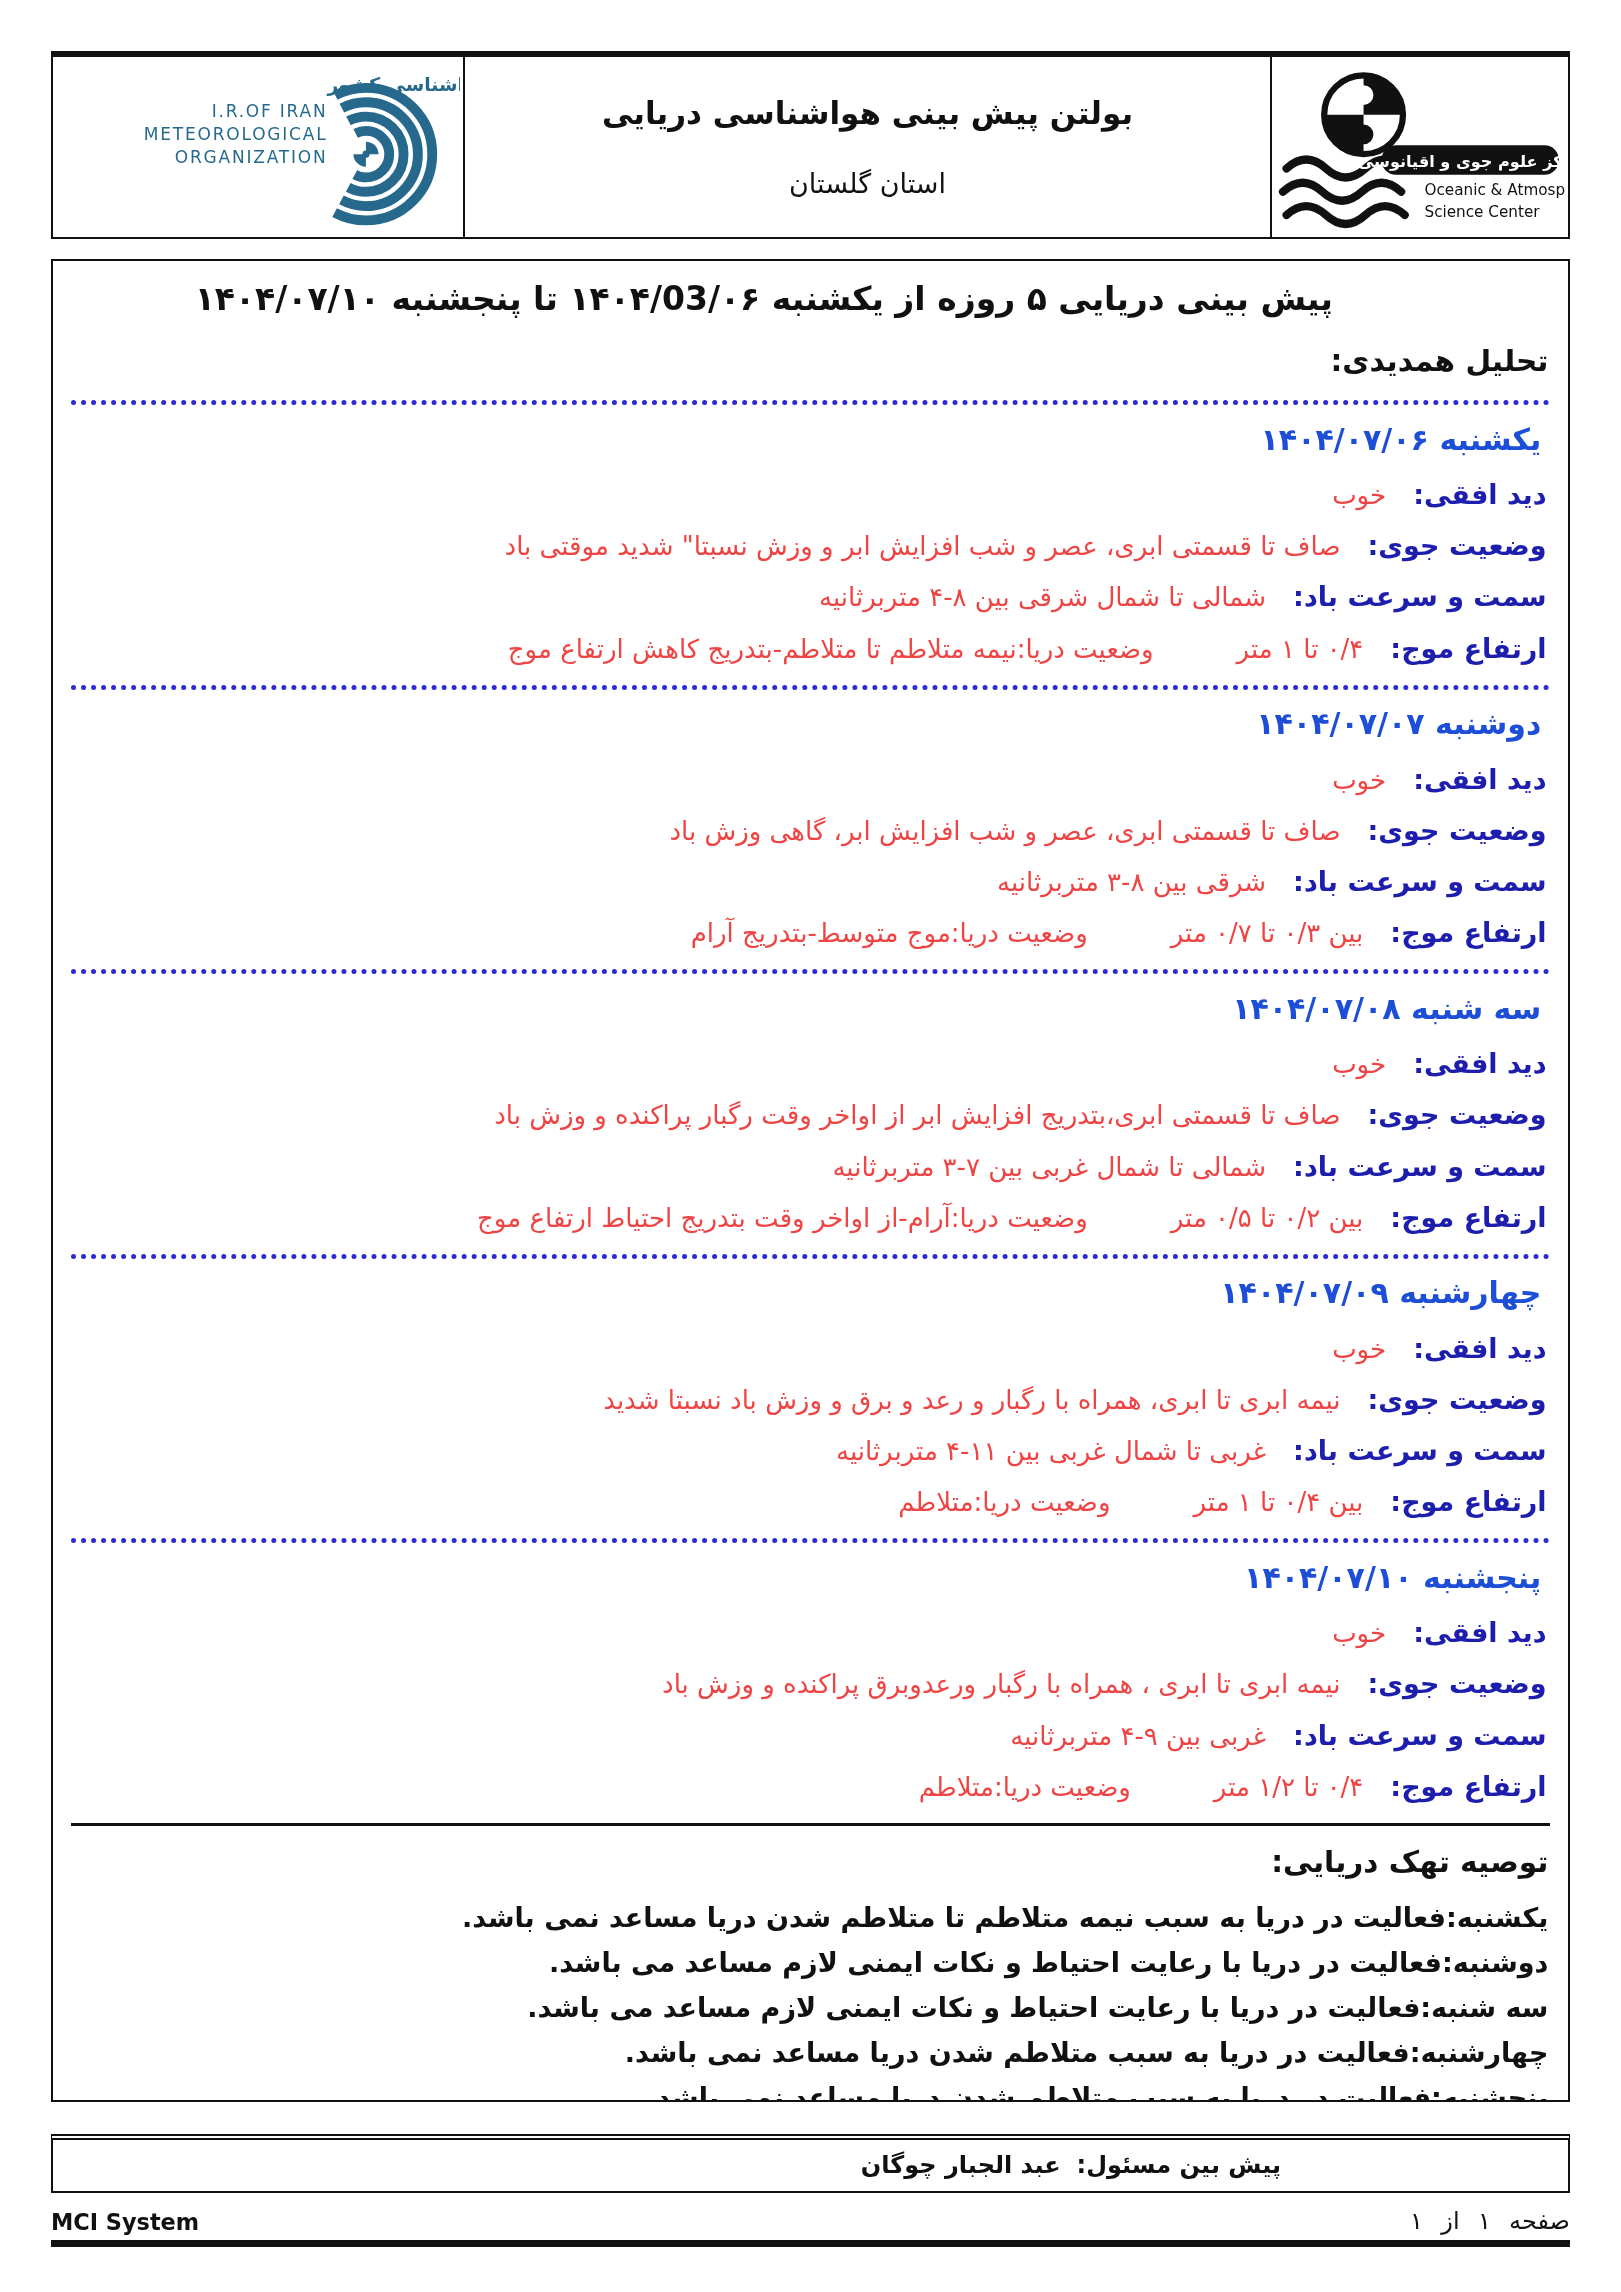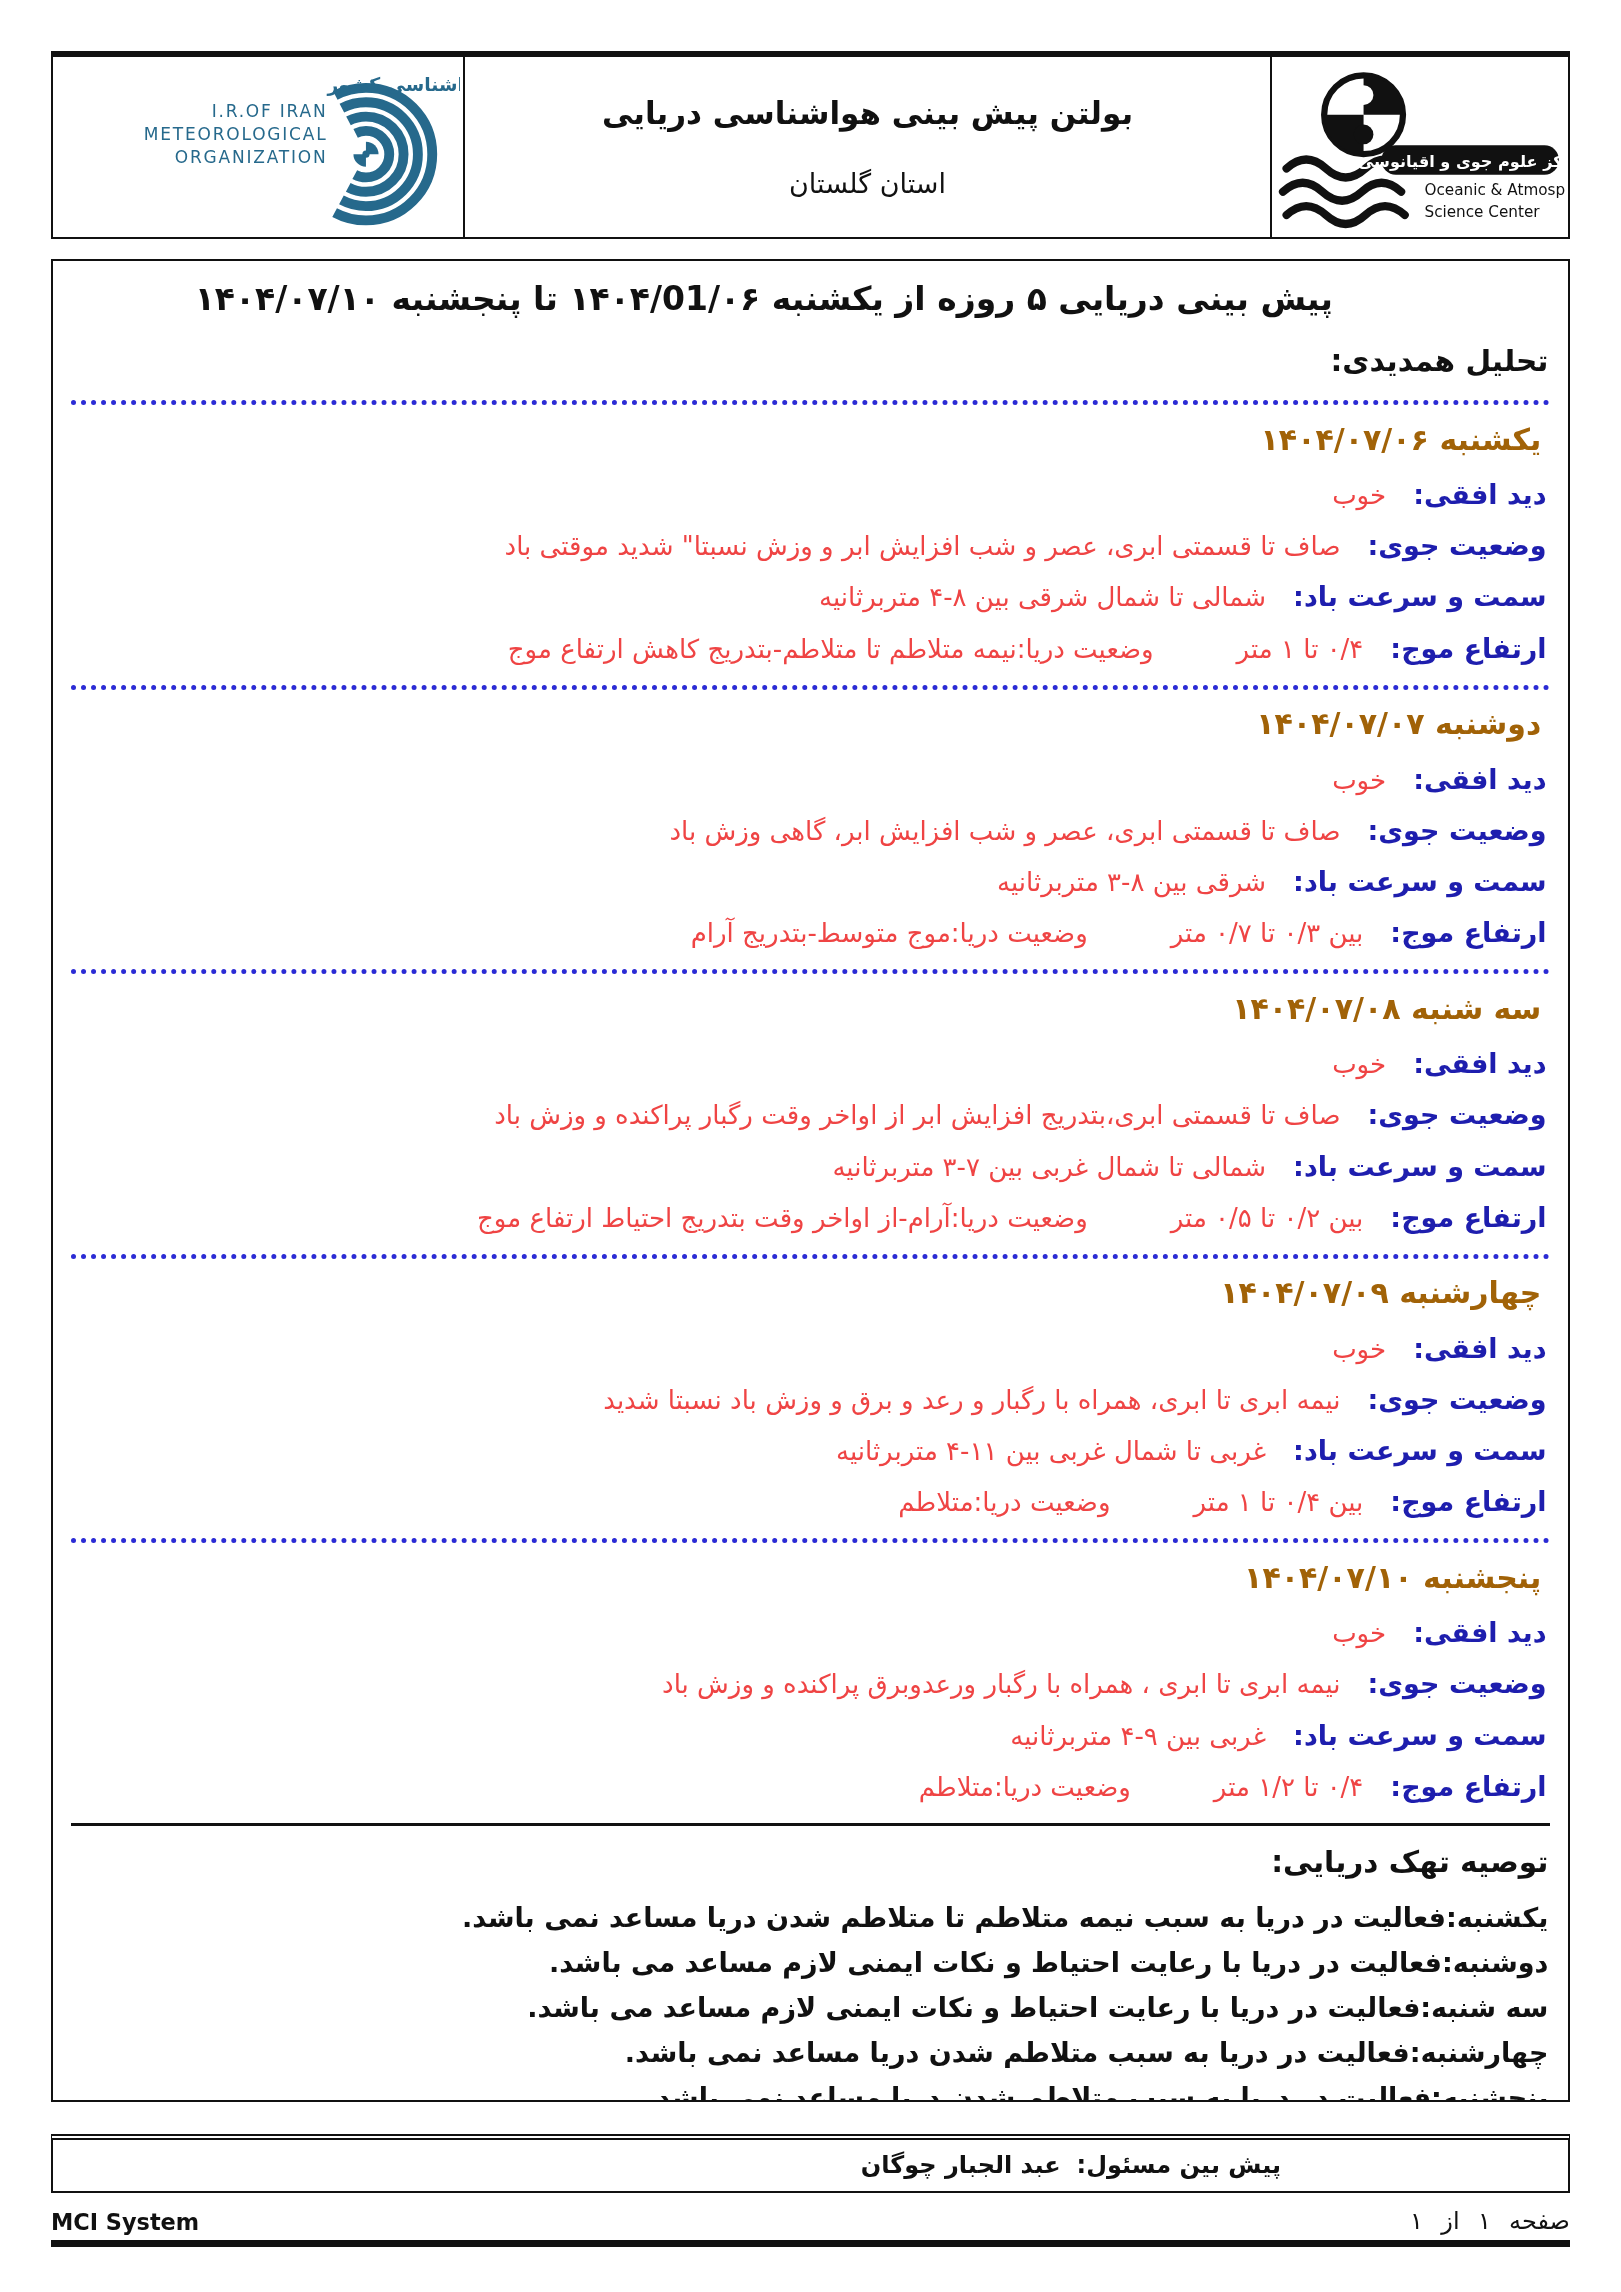--- a/index.html
+++ b/index.html
@@ -13,21 +13,21 @@
   .hcell-center{flex:1;display:flex;flex-direction:column;align-items:center;justify-content:space-evenly;direction:rtl;border-left:2.7px solid #111;}
   .hcell-right{width:410px;display:flex;align-items:center;justify-content:center;}
   .h-title{font-size:31px;font-weight:bold;}
   .h-subtitle{font-size:27px;}
 
   
   .main-box{direction:rtl;border:2.7px solid #111;margin-top:19.7px;height:1843px;box-sizing:border-box;padding:12.5px 16px 7.2px 16px;overflow:hidden;background:#fff;}
   .f-title{font-size:33px;font-weight:bold;text-align:right;padding-right:219px;margin:3.6px 0 23px 0;line-height:43px;}
   .analysis-heading{font-size:29.6px;font-weight:bold;margin:0 3.6px 21.5px 0;line-height:36px;}
   .dotted-sep{border-top:5.4px dotted #2b2bd5;margin:0 1.8px;}
-  .day-heading{font-size:30px;font-weight:bold;color:#a16207;margin:14.3px 10.7px 21.5px 0;line-height:39px;}
+  .day-heading{font-size:30px;font-weight:bold;color:#1d4ed8;margin:14.3px 10.7px 21.5px 0;line-height:39px;}
   .row{display:flex;gap:27px;align-items:baseline;font-size:26px;margin:0 5.4px 20.6px 0;line-height:29.6px;}
   .flabel{color:#1e1eae;font-weight:bold;font-size:27px;white-space:nowrap;}
   .fvalue{color:#ef4444;}
   .sea-state{margin-right:56px;}
   .solid-sep{border-top:3.6px solid #111;margin:1.8px 1.8px 0 1.8px;}
   .rec-heading{font-size:29.6px;font-weight:bold;margin:18px 3.6px 23px 0;line-height:36px;}
   .rec-line{font-size:27px;font-weight:bold;margin:0 3.6px 15px 0;line-height:30px;}
 
   
   .sig-box{direction:rtl;border:2.7px solid #111;border-top:6.3px double #111;margin-top:32px;height:59px;box-sizing:border-box;display:flex;align-items:center;gap:16px;padding-right:287px;font-size:24px;font-weight:bold;background:#fff;}
@@ -93,21 +93,21 @@
           <text x="219" y="120" font-size="18" font-weight="bold" fill="#fff" text-anchor="middle" direction="rtl">مرکز علوم جوی و اقیانوسی</text>
           <text x="168" y="152" font-size="17" fill="#111">Oceanic &amp; Atmospheric</text>
           <text x="168" y="176" font-size="17" fill="#111">Science Center</text>
         </g>
       </svg>
     </div>
   </div>
 
   <div class="main-box">
 
-    <div class="f-title">پیش بینی دریایی ۵ روزه از یکشنبه ۱۴۰۴/01/۰۶ تا پنجشنبه ۱۴۰۴/۰۷/۱۰</div>
+    <div class="f-title">پیش بینی دریایی ۵ روزه از یکشنبه ۱۴۰۴/03/۰۶ تا پنجشنبه ۱۴۰۴/۰۷/۱۰</div>
     <div class="analysis-heading">تحلیل همدیدی:</div>
     <div class="dotted-sep"></div>
 
     <div>
       <div class="day-heading">یکشنبه ۱۴۰۴/۰۷/۰۶</div>
       <div class="row">
         <span class="flabel">دید افقی:</span>
         <span class="fvalue">خوب</span>
       </div>
       <div class="row">

